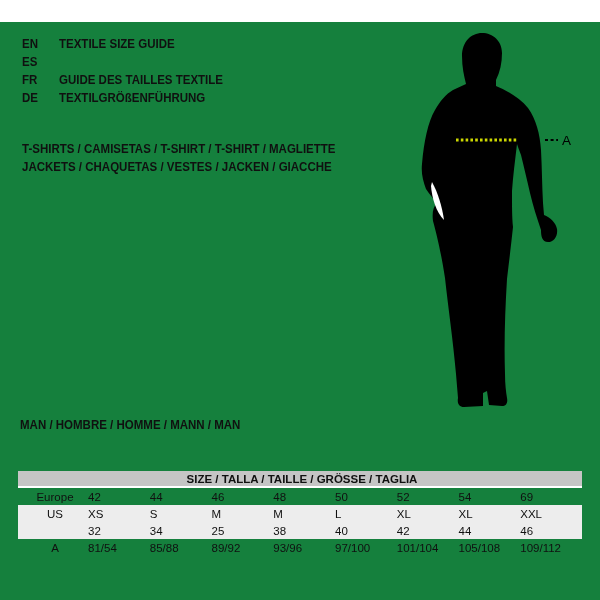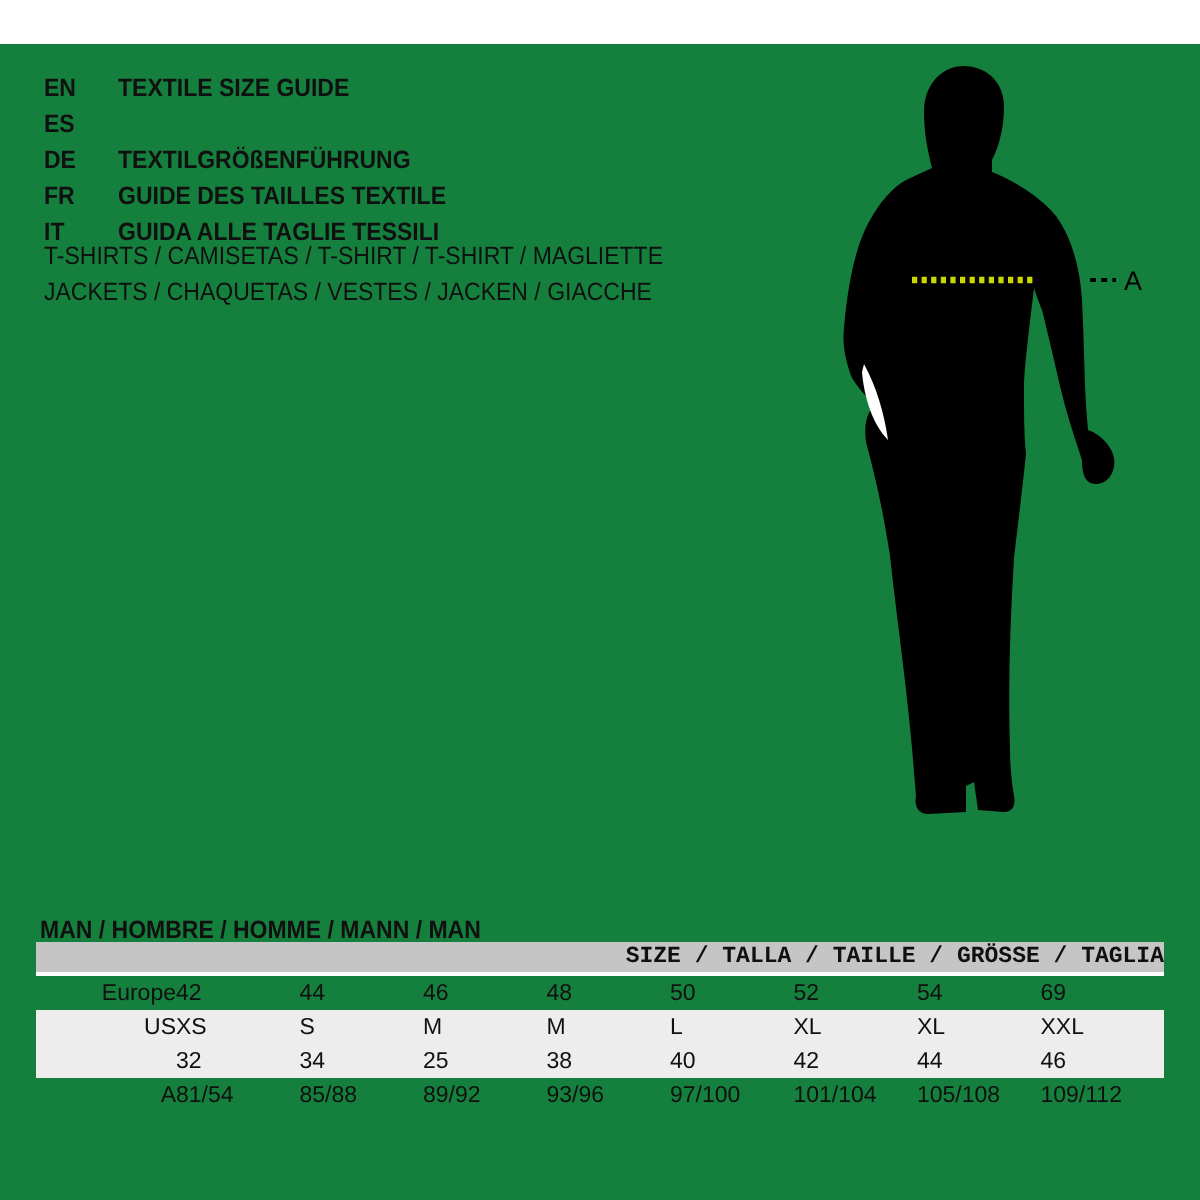--- a/index.html
+++ b/index.html
@@ -5,59 +5,55 @@
   html,body{margin:0;padding:0;background:#fff;}
   body{width:600px;height:600px;font-family:"Liberation Sans",sans-serif;color:#101010;}
   .stage{position:relative;width:600px;height:600px;background:#15803d;overflow:hidden;margin-top:22px;}
 
   .cond{display:inline-block;transform:scaleX(.92);transform-origin:0 50%;white-space:nowrap;}
 
   .lang-list{position:absolute;top:13px;left:22px;font-weight:700;font-size:12.5px;line-height:18px;}
   .lang-row{display:flex;}
   .lang-code{width:37px;flex:0 0 37px;}
 
-  .cat-list{position:absolute;top:97px;left:22px;font-weight:400;font-size:12.5px;line-height:18px;}
+  .cat-list{position:absolute;top:118px;left:22px;font-weight:700;font-size:12.5px;line-height:18px;}
 
   .figure-wrap{position:absolute;left:390px;top:0;width:190px;height:395px;}
   .measure-a{font-size:13.5px;font-weight:400;font-family:"Liberation Sans",sans-serif;}
 
-  .section-title{position:absolute;top:436px;left:20px;font-weight:700;font-size:12.5px;}
+  .section-title{position:absolute;top:396px;left:20px;font-weight:700;font-size:12.5px;}
 
   .size-table{position:absolute;top:449px;left:18px;width:564px;border-collapse:collapse;font-size:11.5px;table-layout:fixed;}
   .size-table td{padding:0;height:17px;vertical-align:middle;font-weight:400;}
-  .size-table td.lbl{text-align:right;padding-left:4px;}
-  .size-table tr.hdr td{background:#c5c5c5;font-weight:700;height:15px;text-align:right;padding-left:4px;border-bottom:2px solid #fff;font-family:Liberation Mono, monospace;}
+  .size-table td.lbl{text-align:center;padding-left:4px;}
+  .size-table tr.hdr td{background:#c5c5c5;font-weight:700;height:15px;text-align:center;padding-left:4px;border-bottom:2px solid #fff;}
   .size-table tr.striped td{background:#ededed;}
 
   .footnote{position:absolute;top:546px;left:20px;font-weight:700;font-size:12.5px;}
 </style>
 </head>
 <body>
 
 <div class="stage">
 
   <div class="lang-list">
     <div class="lang-row">
       <span class="lang-code"><span class="cond">EN</span></span>
       <span class="lang-label"><span class="cond">TEXTILE SIZE GUIDE</span></span>
     </div>
     <div class="lang-row">
       <span class="lang-code"><span class="cond">ES</span></span>
     </div>
     <div class="lang-row">
-      <span class="lang-code"><span class="cond">DE</span></span>
-      <span class="lang-label"><span class="cond">TEXTILGRÖßENFÜHRUNG</span></span>
-    </div>
-    <div class="lang-row">
       <span class="lang-code"><span class="cond">FR</span></span>
       <span class="lang-label"><span class="cond">GUIDE DES TAILLES TEXTILE</span></span>
     </div>
     <div class="lang-row">
-      <span class="lang-code"><span class="cond">IT</span></span>
-      <span class="lang-label"><span class="cond">GUIDA ALLE TAGLIE TESSILI</span></span>
+      <span class="lang-code"><span class="cond">DE</span></span>
+      <span class="lang-label"><span class="cond">TEXTILGRÖßENFÜHRUNG</span></span>
     </div>
   </div>
 
   <div class="cat-list">
     <div><span class="cond">T-SHIRTS / CAMISETAS / T-SHIRT / T-SHIRT / MAGLIETTE</span></div>
     <div><span class="cond">JACKETS / CHAQUETAS / VESTES / JACKEN / GIACCHE</span></div>
   </div>
 
   <div class="figure-wrap">
     <svg width="190" height="395" viewBox="0 0 190 395">

